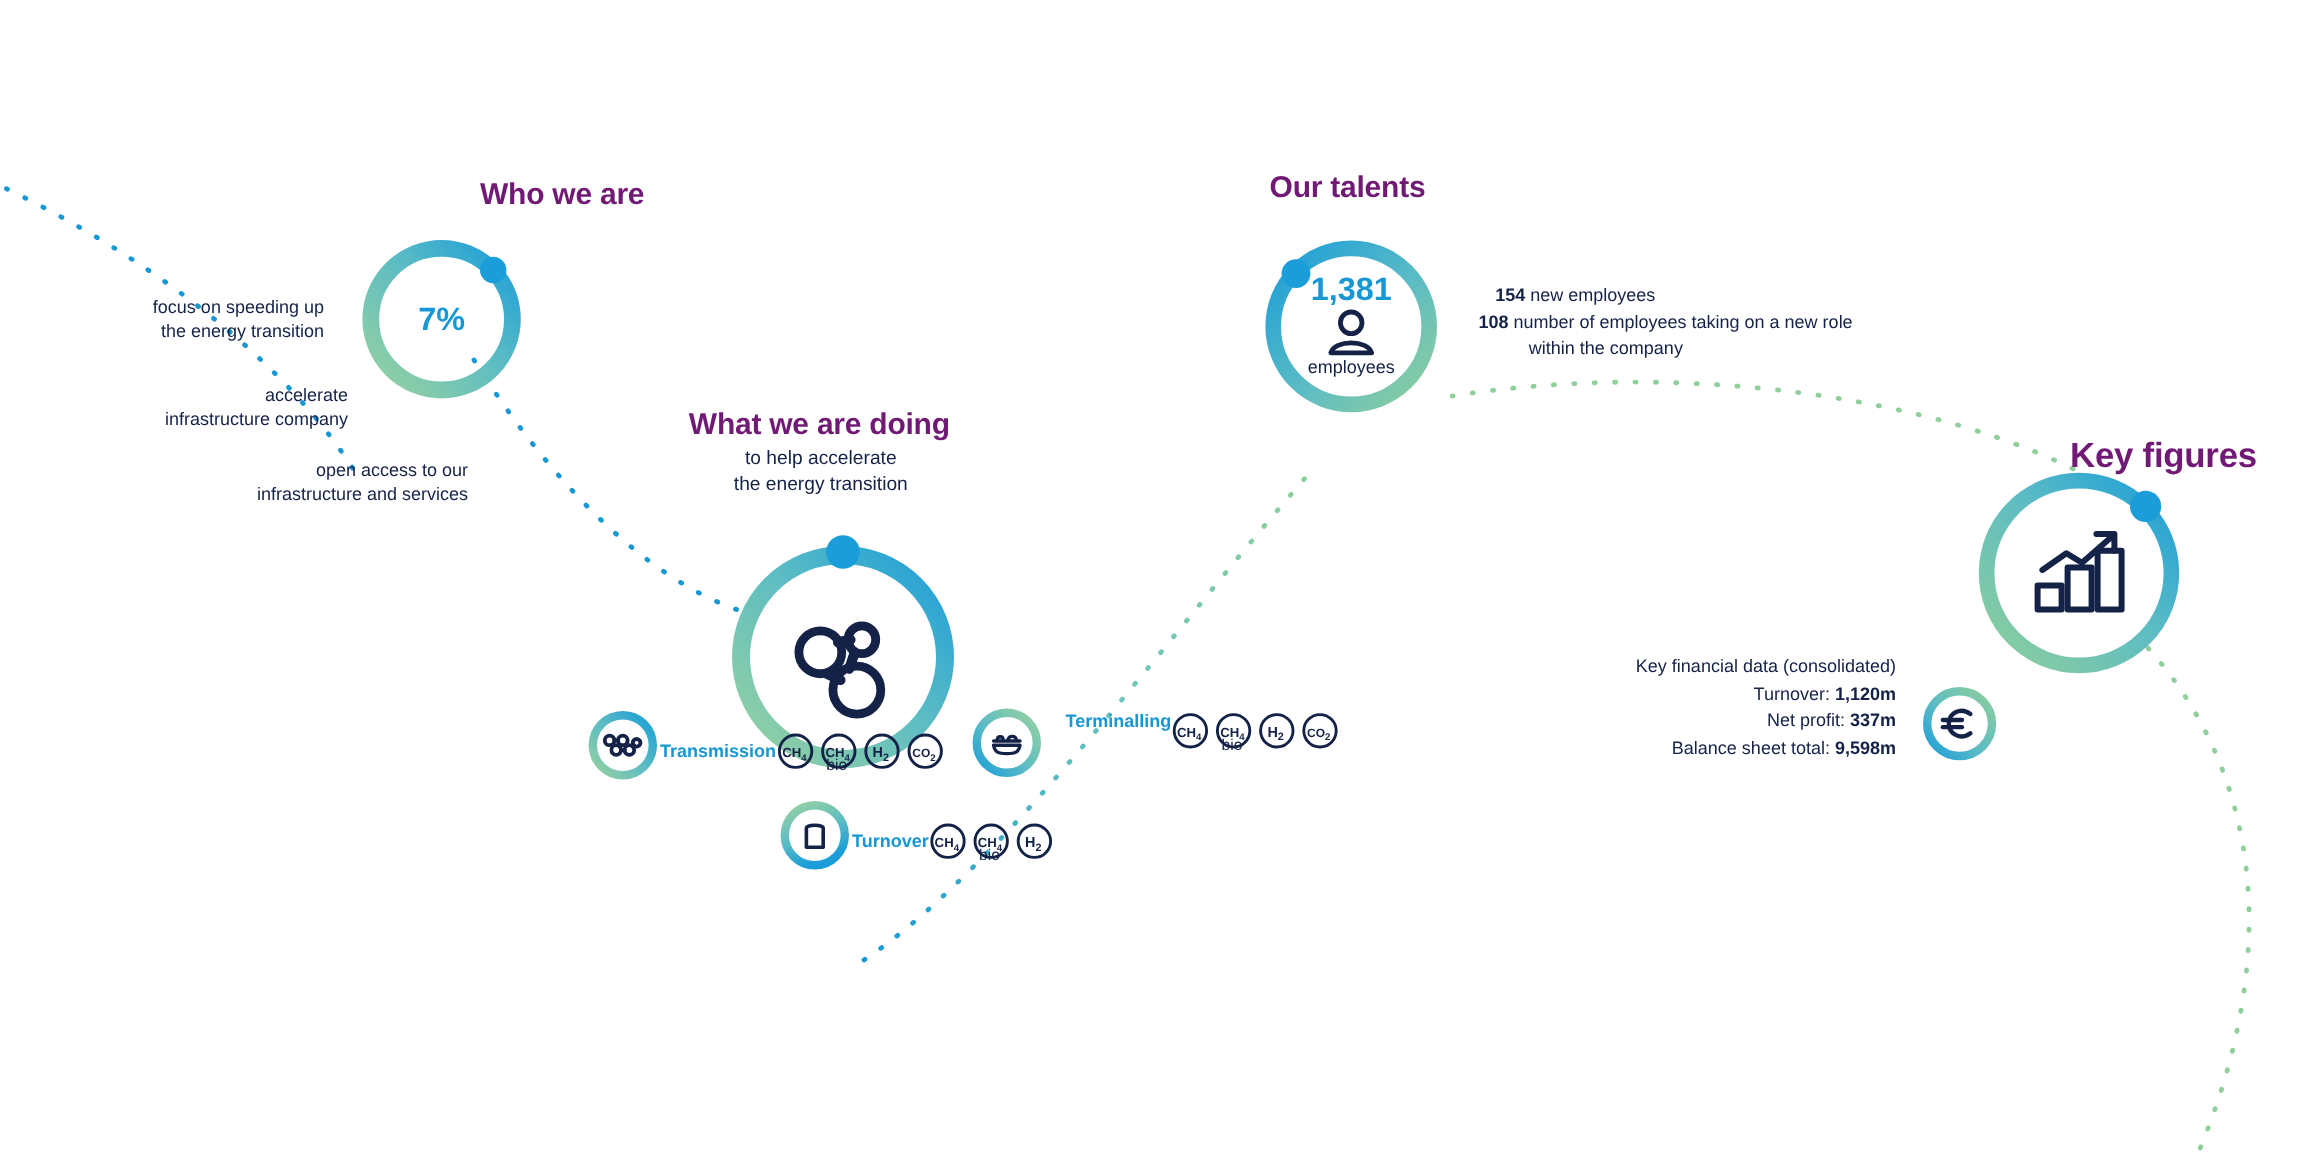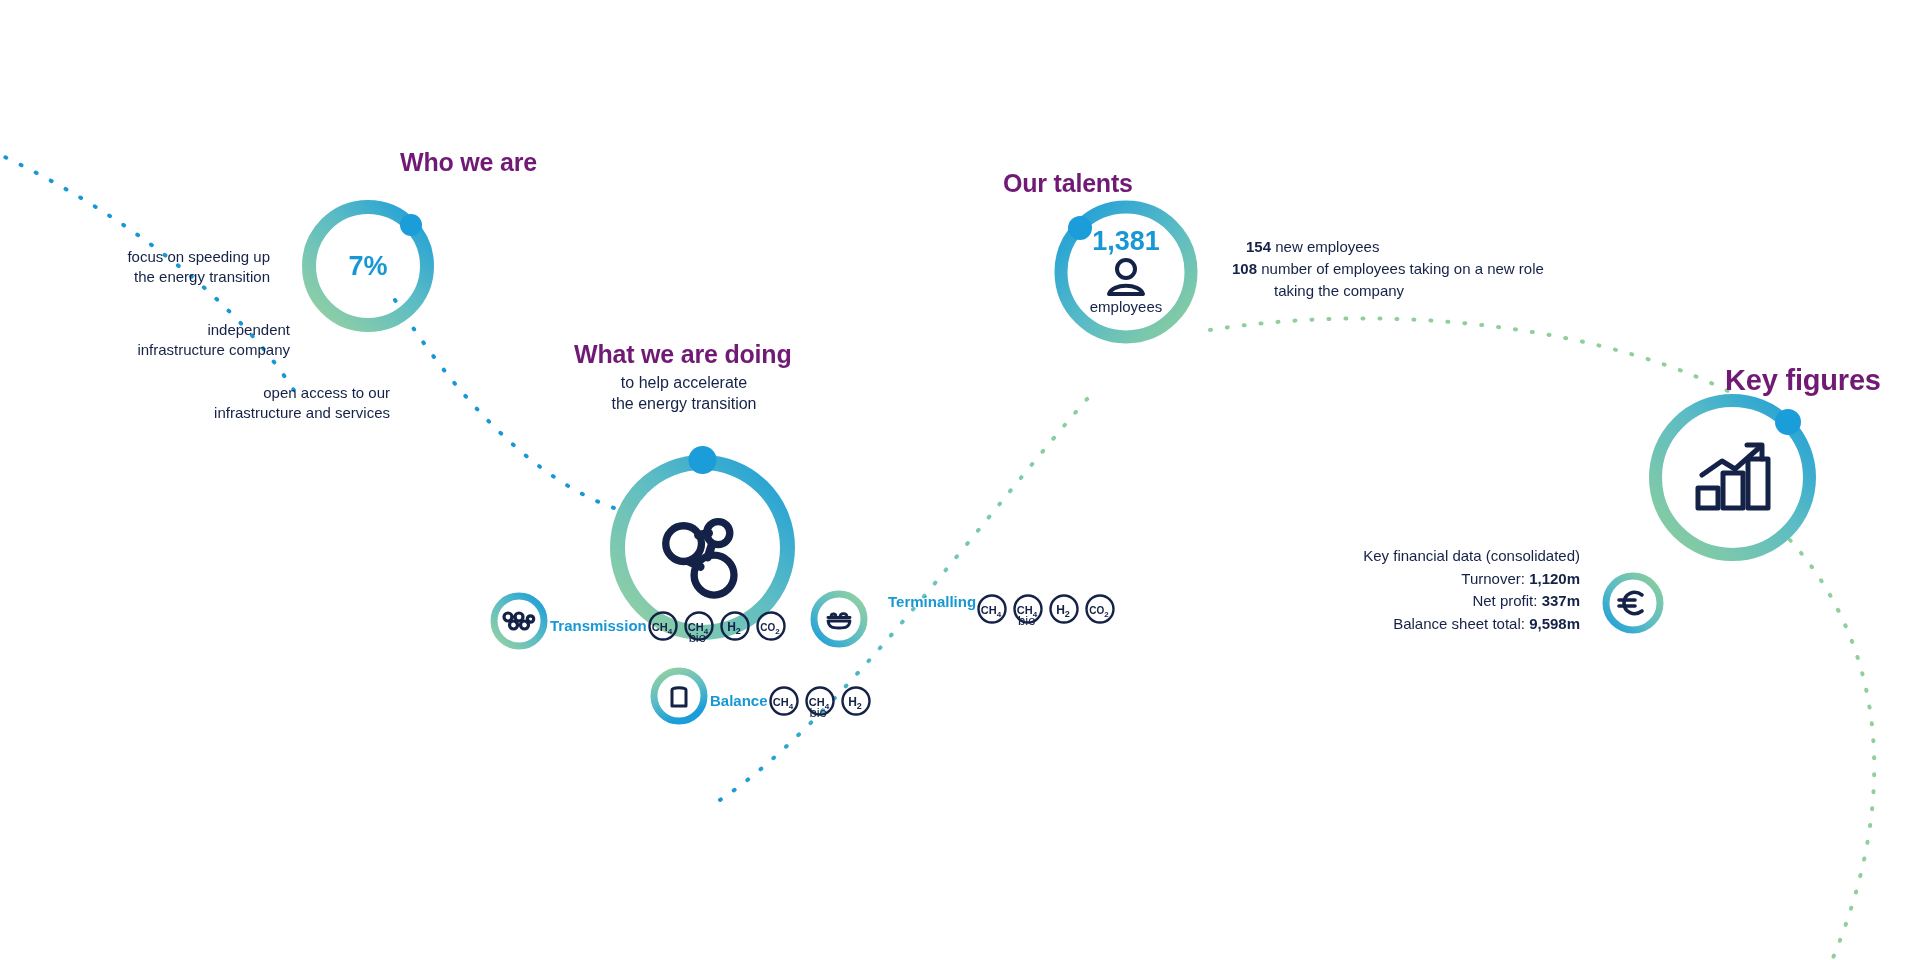--- a/index.html
+++ b/index.html
@@ -155,21 +155,21 @@
       <span class="big-num" style="font-size:27px;">7%</span>
     </div>
   </div>
 
   <div class="txt-block txt-right" style="left:40px; top:247px; width:230px; font-size:15px;">
     <div>focus on speeding up</div>
     <div>the energy transition</div>
   </div>
 
   <div class="txt-block txt-right" style="left:40px; top:320px; width:250px; font-size:15px;">
-    <div>independent</div>
+    <div>accelerate</div>
     <div>infrastructure company</div>
   </div>
 
   <div class="txt-block txt-right" style="left:60px; top:383px; width:330px; font-size:15px;">
     <div>open access to our</div>
     <div>infrastructure and services</div>
   </div>
 
   <div class="section-title" style="left:574px; top:340px; font-size:25px;">What we are doing</div>
 
@@ -265,21 +265,21 @@
             <stop offset="100%" stop-color="#1b9dd9"></stop>
           </linearGradient>
         </defs>
         <circle cx="31" cy="31" r="25" fill="none" stroke="url(#smallGradS)" stroke-width="7"></circle>
         <g fill="none" stroke="#152247" stroke-width="3" stroke-linejoin="round">
           <path d="M 24 25 L 24 41 L 38 41 L 38 25"></path>
           <path d="M 24 25 C 24 22, 38 22, 38 25"></path>
         </g>
       </svg>
     </div>
-    <div class="node-label">Balance</div>
+    <div class="node-label">Turnover</div>
     <div class="badges">
       <div class="badge">
         <svg width="32" height="32" viewBox="0 0 32 32">
           <circle cx="16" cy="16" r="13.5" fill="none" stroke="#152247" stroke-width="2.4"></circle>
           <text x="15" y="21" font-family="Liberation Sans, sans-serif" font-size="11" font-weight="bold" fill="#152247" text-anchor="middle">CH<tspan font-size="8" dy="3">4</tspan></text>
         </svg>
       </div>
       <div class="badge">
         <span class="bio-tag">bio</span>
         <svg width="32" height="32" viewBox="0 0 32 32">
@@ -338,21 +338,21 @@
       </div>
       <div class="badge">
         <svg width="32" height="32" viewBox="0 0 32 32">
           <circle cx="16" cy="16" r="13.5" fill="none" stroke="#152247" stroke-width="2.4"></circle>
           <text x="15" y="21" font-family="Liberation Sans, sans-serif" font-size="10" font-weight="bold" fill="#152247" text-anchor="middle">CO<tspan font-size="8" dy="3">2</tspan></text>
         </svg>
       </div>
     </div>
   </div>
 
-  <div class="section-title" style="left:1003px; top:142px; font-size:25px;margin-top:27px;">Our talents</div>
+  <div class="section-title" style="left:1058px; top:142px; font-size:25px;">Our talents</div>
 
   <div class="ring-wrap" style="left:1046px; top:192px; width:160px; height:160px;">
     <svg width="160" height="160" viewBox="0 0 160 160">
       <defs>
         <linearGradient id="ringGrad3" x1="0" y1="0" x2="1" y2="1">
           <stop offset="0%" stop-color="#1b9dd9"></stop>
           <stop offset="55%" stop-color="#5cbcc4"></stop>
           <stop offset="100%" stop-color="#8fcf9b"></stop>
         </linearGradient>
       </defs>
@@ -371,21 +371,21 @@
     </div>
   </div>
 
   <div class="txt-block txt-left" style="left:1224px; top:236px; width:430px; font-size:15px; line-height:1.45;">
     <div style="padding-left:22px;">
       <b>154</b><span> new employees</span>
     </div>
     <div style="padding-left:8px;">
       <b>108</b><span> number of employees taking on a new role</span>
     </div>
-    <div style="padding-left:50px;">taking the company</div>
+    <div style="padding-left:50px;">within the company</div>
   </div>
 
   <div class="section-title" style="left:1725px; top:364px; font-size:29px;">Key figures</div>
 
   <div class="ring-wrap" style="left:1640px; top:385px; width:185px; height:185px;">
     <svg width="185" height="185" viewBox="0 0 185 185">
       <defs>
         <linearGradient id="ringGrad4" x1="1" y1="0" x2="0" y2="1">
           <stop offset="0%" stop-color="#1b9dd9"></stop>
           <stop offset="45%" stop-color="#5cbcc4"></stop>

